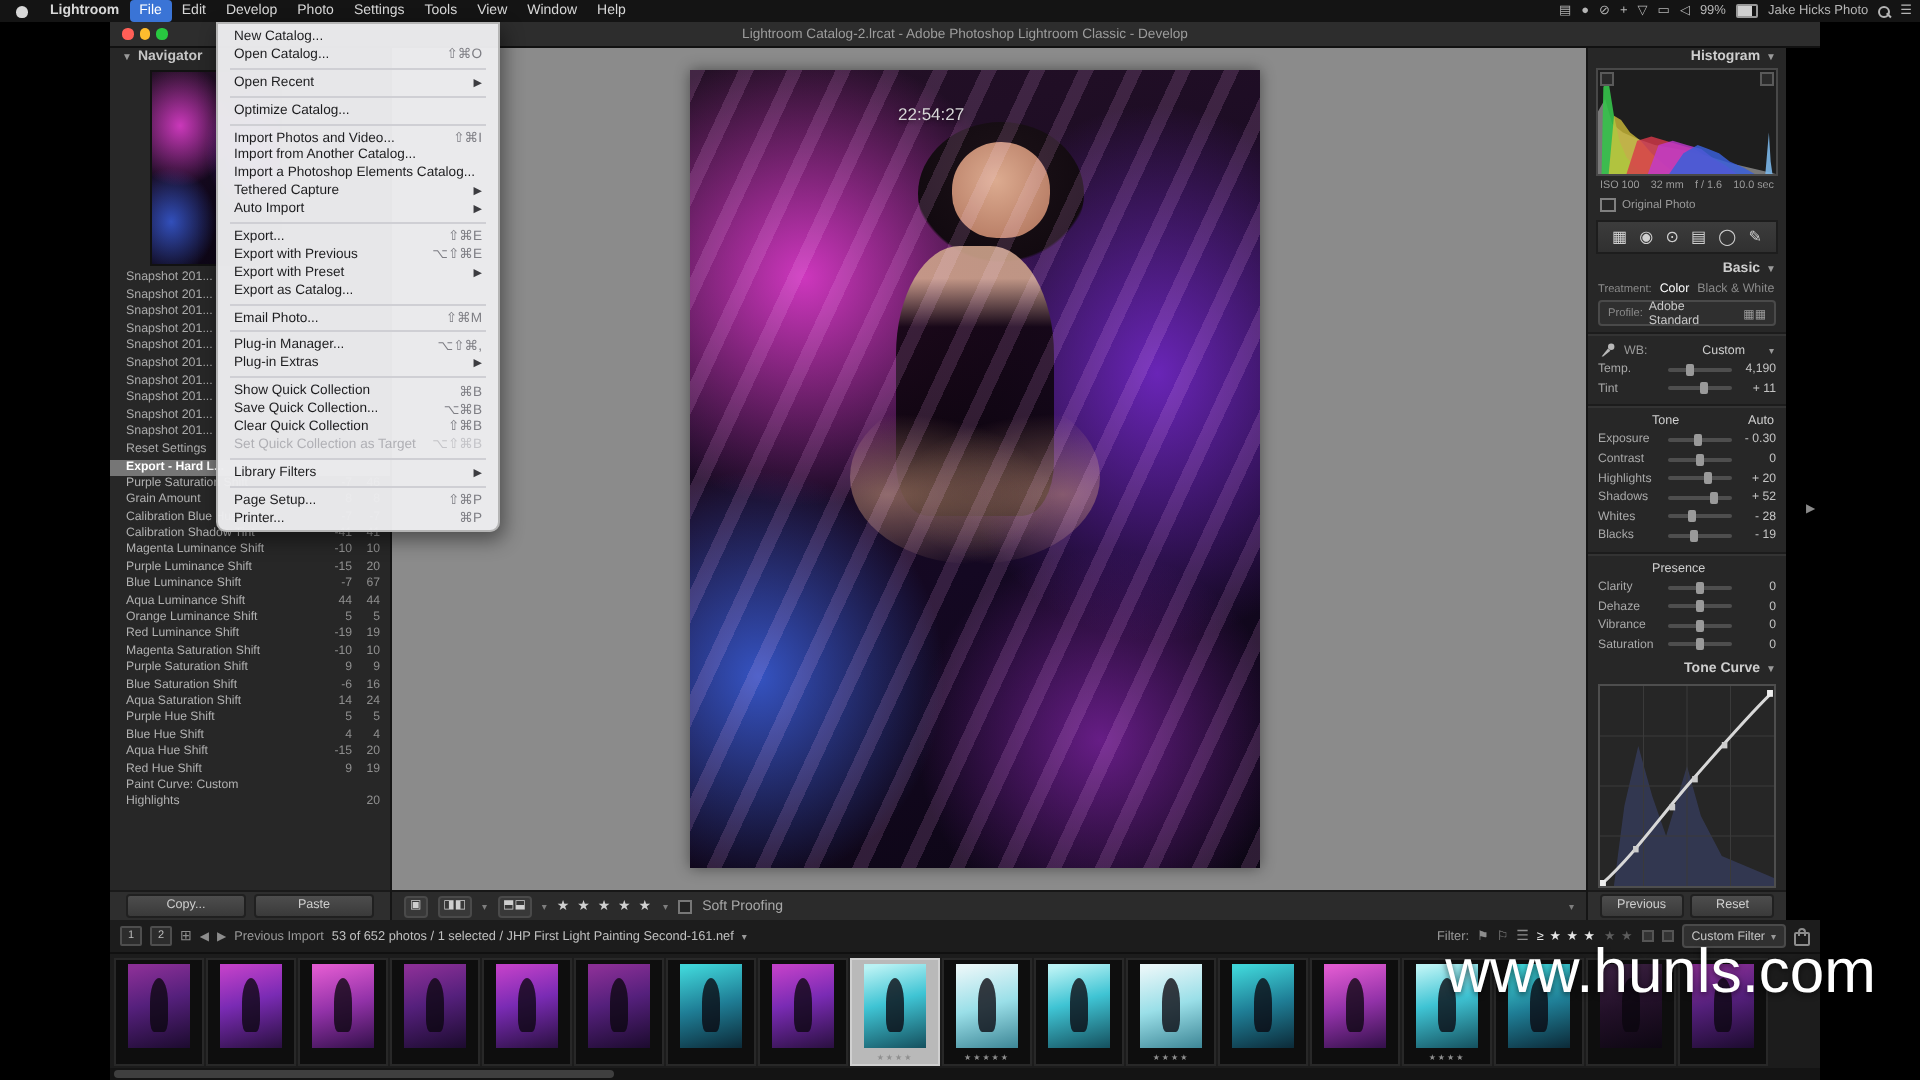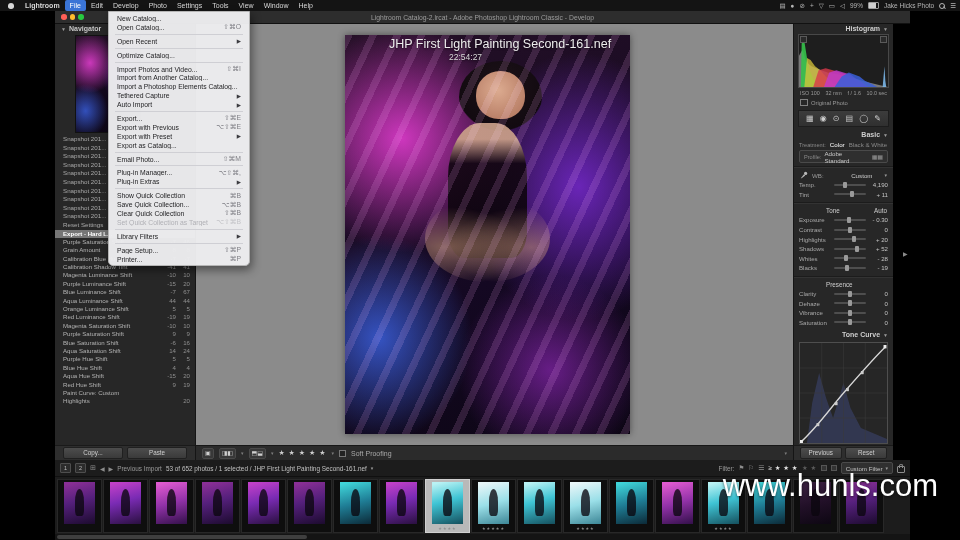--- a/index.html
+++ b/index.html
@@ -361,21 +361,20 @@
   </div>
 
   <div class="canvas">
     <div class="photo">
       <div class="ph-hair"></div>
       <div class="ph-head"></div>
       <div class="ph-torso"></div>
       <div class="ph-arms"></div>
       <div class="ph-veil"></div>
     </div>
-    <div class="ov-name">JHP First Light Painting Second-161.nef</div>
     <div class="ov-time">22:54:27</div>
   </div>
 
   <div class="toolbar">
     <span class="tb-ic">▣</span>
     <span class="tb-ic">◨◧</span>
     <span class="tb-caret">▾</span>
     <span class="tb-ic">⬒⬓</span>
     <span class="tb-caret">▾</span>
     <span class="tb-stars">★ ★ ★ ★ ★</span>

